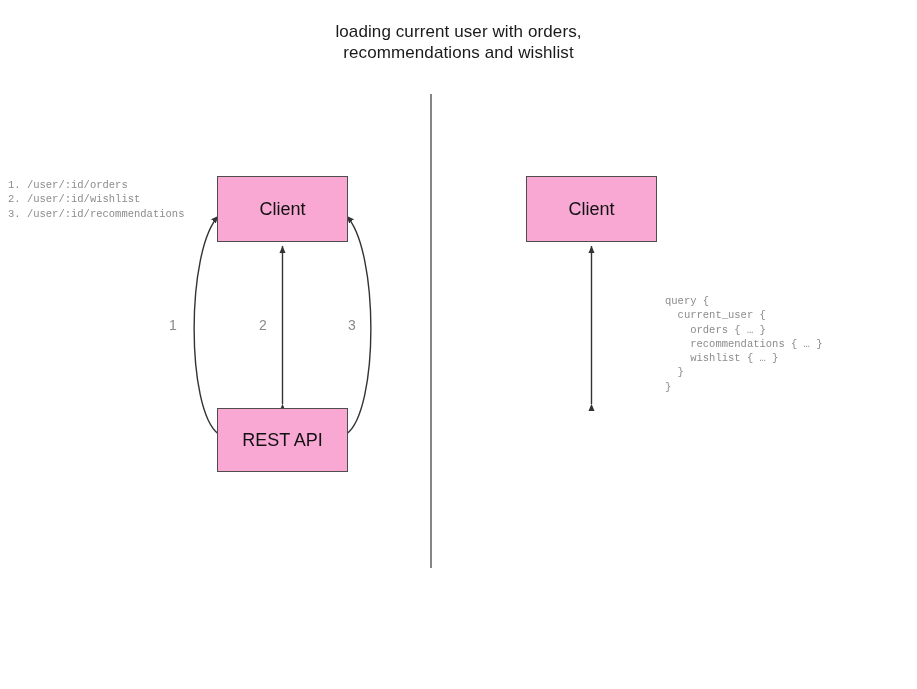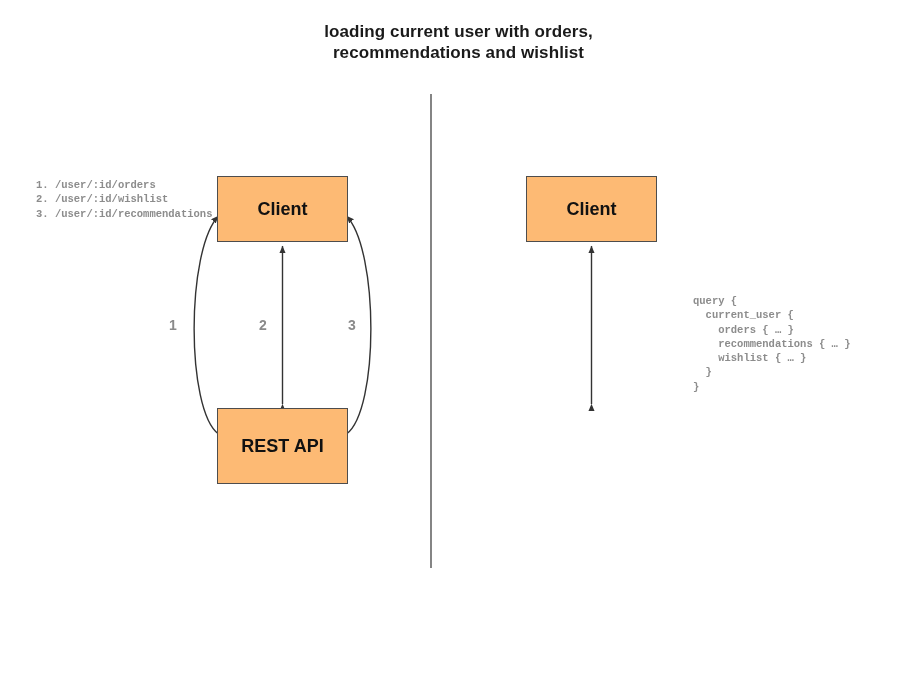--- a/index.html
+++ b/index.html
@@ -12,21 +12,20 @@
     height: 689px;
     position: relative;
     overflow: hidden;
     font-family: "Liberation Sans", sans-serif;
   }
   .canvas {
     position: absolute;
     inset: 0;
     width: 917px;
     height: 689px;
-    font-weight: bold;
   }
   #diagram-svg {
     position: absolute;
     left: 0;
     top: 0;
     width: 917px;
     height: 689px;
   }
   .title {
     position: absolute;
@@ -36,62 +35,61 @@
     text-align: center;
     font-family: "Liberation Sans", sans-serif;
     font-size: 17px;
     line-height: 21px;
     color: #1a1a1a;
     white-space: pre-line;
     letter-spacing: 0.1px;
   }
   .box {
     position: absolute;
-    background: #fdba74;
+    background: #f9a8d4;
     border: 1.4px solid #4d4d4d;
     box-sizing: border-box;
     display: flex;
     align-items: center;
     justify-content: center;
     font-family: "Liberation Sans", sans-serif;
     font-size: 18px;
     color: #111111;
   }
   #box-client-rest {
     left: 217px;
     top: 176px;
     width: 131px;
     height: 66px;
   }
   #box-rest-api {
     left: 217px;
     top: 408px;
     width: 131px;
-    height: 76px;
+    height: 64px;
   }
   #box-client-graphql {
     left: 526px;
     top: 176px;
     width: 131px;
     height: 66px;
   }
   #box-graphql-api {
     left: 526px;
     top: 408px;
     width: 131px;
     height: 66px;
   }
   .mono-block {
     position: absolute;
     font-family: "Liberation Mono", "DejaVu Sans Mono", monospace;
     font-size: 10.5px;
     line-height: 14.3px;
     color: #8c8c8c;
     white-space: pre;
-    margin-left: 28px;
   }
   #rest-endpoints {
     left: 8px;
     top: 178px;
   }
   #graphql-query {
     left: 665px;
     top: 294px;
   }
   .arrow-label {

